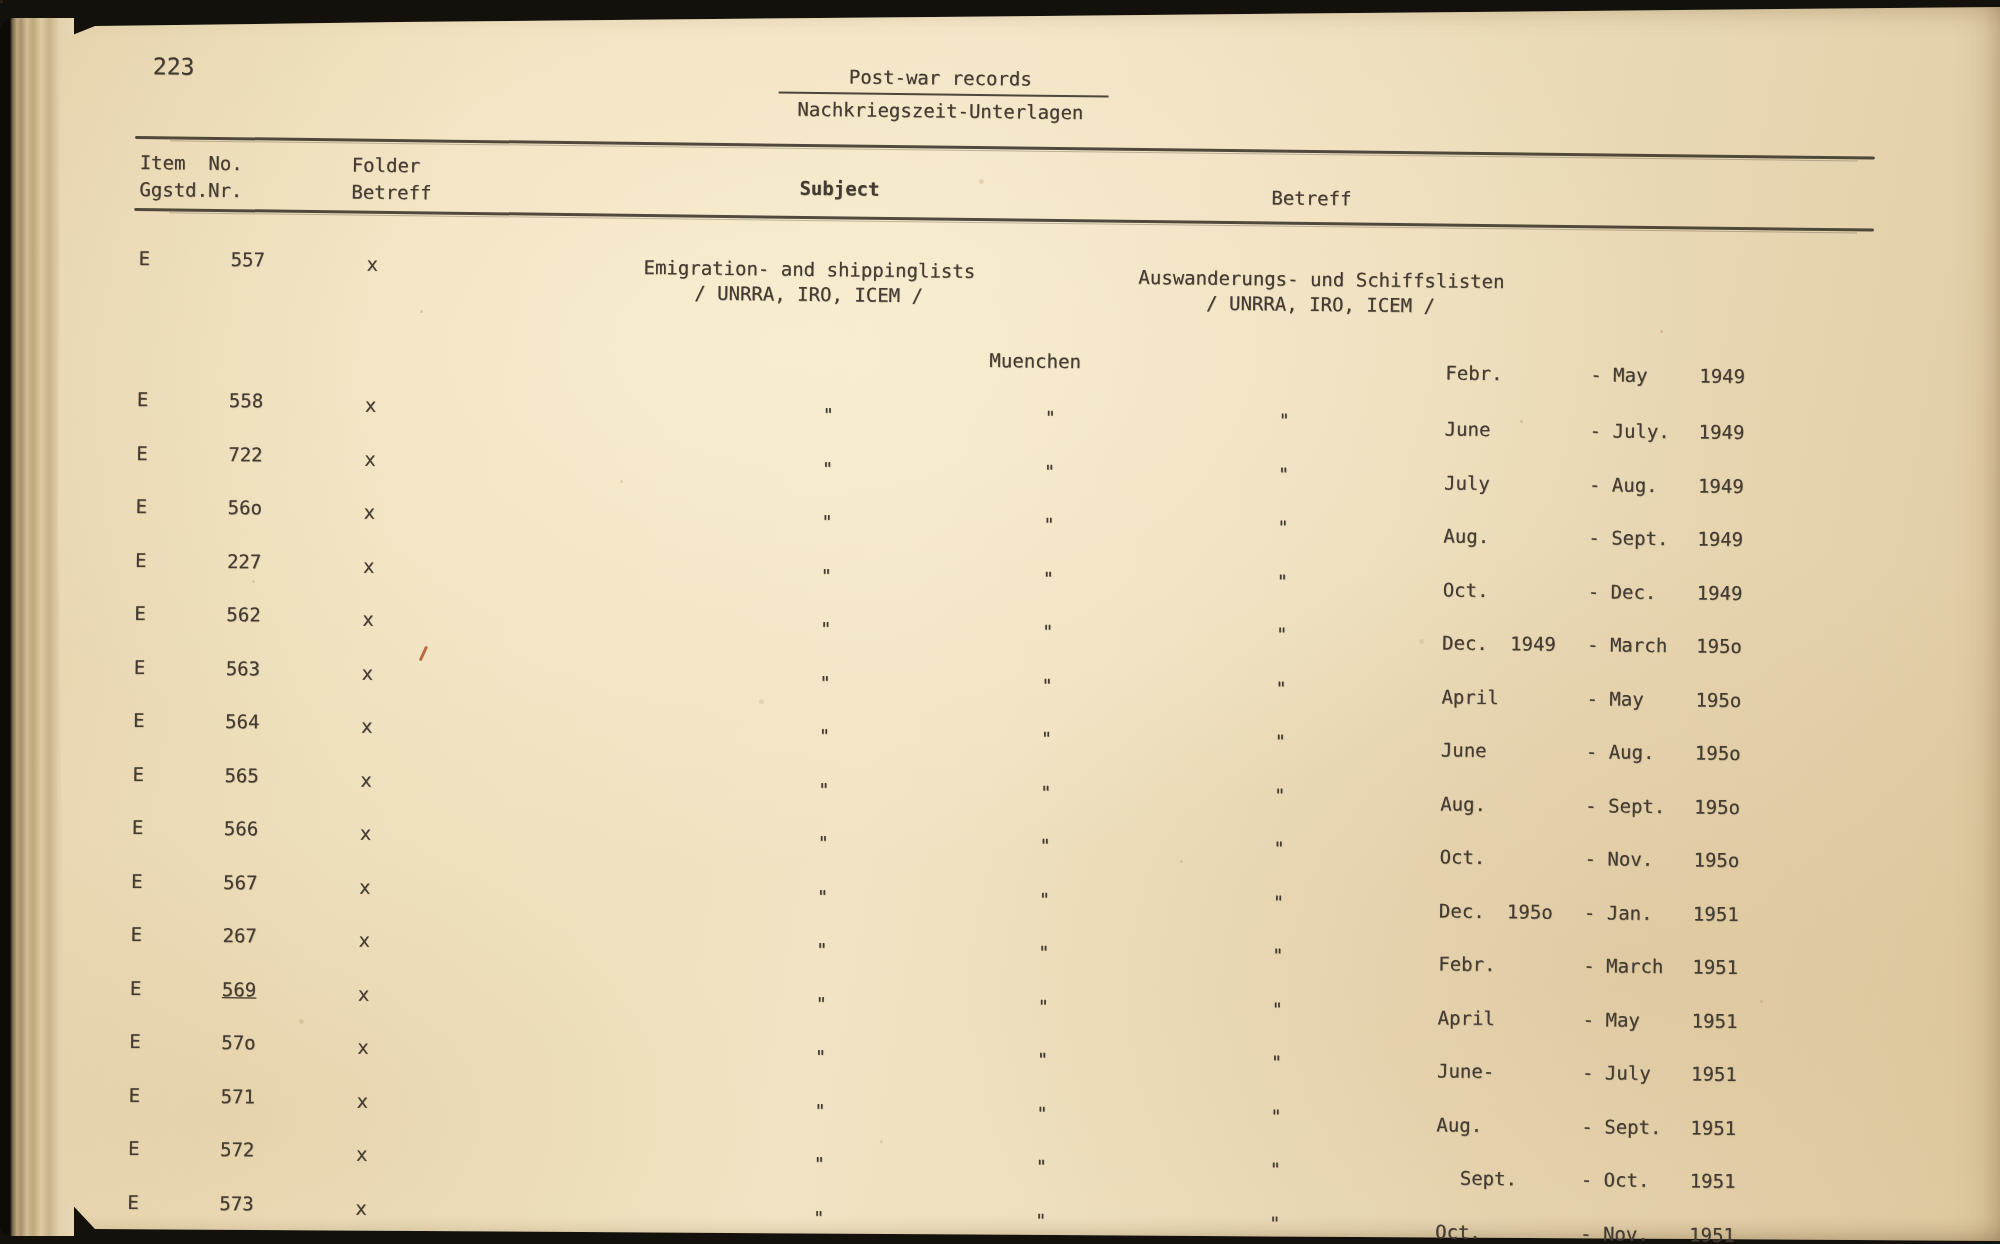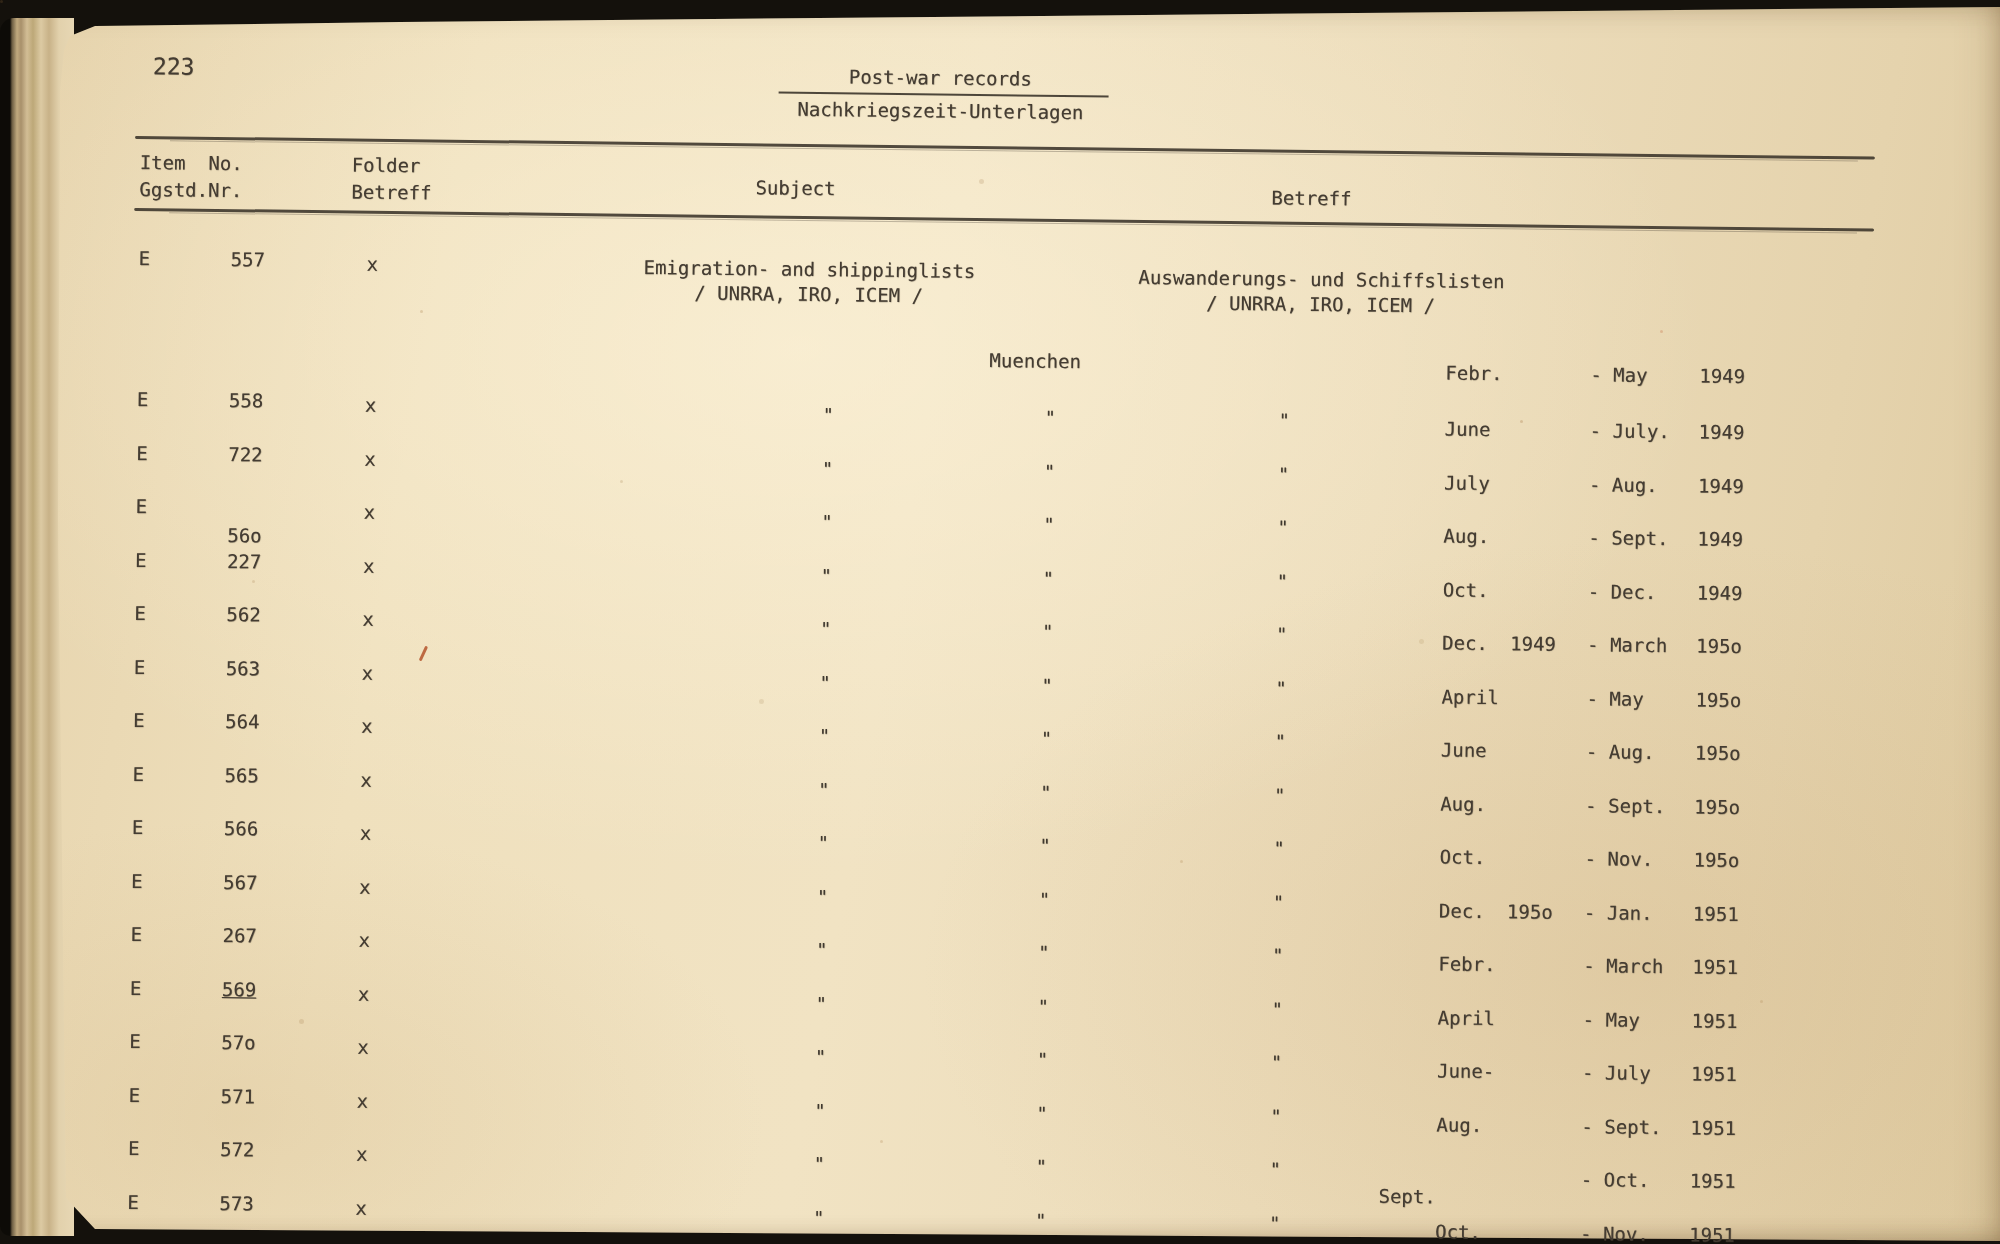--- a/index.html
+++ b/index.html
@@ -75,21 +75,21 @@
     <div class="title-underline" style="left:778px;top:84px;width:330px;"></div>
     <div class="t" style="left:797px;top:89px;">Nachkriegszeit-Unterlagen</div>
 
     <div class="rule" style="left:135px;top:136px;width:1740px;"></div>
     <div class="rule" style="left:135px;top:208px;width:1740px;"></div>
 
     <div class="t" style="left:140px;top:150px;">Item  No.</div>
     <div class="t" style="left:140px;top:177px;">Ggstd.Nr.</div>
     <div class="t" style="left:352px;top:150px;">Folder</div>
     <div class="t" style="left:352px;top:177px;">Betreff</div>
-    <div class="t" style="left:756px;top:168px;">Subject</div>
+    <div class="t" style="left:800px;top:168px;font-weight:bold;">Subject</div>
     <div class="t" style="left:1272px;top:172px;">Betreff</div>
 
     <div>
       <div class="t" style="left:140px;top:246px;">E</div>
       <div class="t" style="left:232px;top:246px;">557</div>
       <div class="t" style="left:368px;top:249px;">x</div>
 
       <div class="t" style="left:645px;top:249px;">Emigration- and shippinglists</div>
       <div class="t" style="left:696px;top:274px;">/ UNRRA, IRO, ICEM /</div>
 
@@ -121,21 +121,21 @@
           <div class="t" style="left: 368px; top: 3px;">x</div>
           <div class="t ditto" style="left: 826px; top: 8px;">"</div>
           <div class="t ditto" style="left: 1048px; top: 8px;">"</div>
           <div class="t ditto" style="left: 1282px; top: 8px;">"</div>
           <div class="t" style="left: 1448px; top: 14px;">July</div>
           <div class="t" style="left: 1593px; top: 14px;">- Aug.</div>
           <div class="t" style="left: 1702px; top: 14px;">1949</div>
         </div>
         <div class="row" style="top: 494px;">
           <div class="t" style="left: 140px; top: 0px;">E</div>
-          <div class="t" style="left: 232px; top: 0px; margin-top: 28px;">56o</div>
+          <div class="t" style="left: 232px; top: 0px;">56o</div>
           <div class="t" style="left: 368px; top: 3px;">x</div>
           <div class="t ditto" style="left: 826px; top: 8px;">"</div>
           <div class="t ditto" style="left: 1048px; top: 8px;">"</div>
           <div class="t ditto" style="left: 1282px; top: 8px;">"</div>
           <div class="t" style="left: 1448px; top: 14px;">Aug.</div>
           <div class="t" style="left: 1593px; top: 14px;">- Sept.</div>
           <div class="t" style="left: 1702px; top: 14px;">1949</div>
         </div>
         <div class="row" style="top: 547.5px;">
           <div class="t" style="left: 140px; top: 0px;">E</div>
@@ -260,21 +260,21 @@
           <div class="t" style="left: 1593px; top: 14px;">- Sept.</div>
           <div class="t" style="left: 1702px; top: 14px;">1951</div>
         </div>
         <div class="row" style="top: 1136px;">
           <div class="t" style="left: 140px; top: 0px;">E</div>
           <div class="t" style="left: 232px; top: 0px;">572</div>
           <div class="t" style="left: 368px; top: 3px;">x</div>
           <div class="t ditto" style="left: 826px; top: 8px;">"</div>
           <div class="t ditto" style="left: 1048px; top: 8px;">"</div>
           <div class="t ditto" style="left: 1282px; top: 8px;">"</div>
-          <div class="t" style="left: 1391px; top: 14px; margin-top: 19px;">Sept.</div>
+          <div class="t" style="left: 1472px; top: 14px;">Sept.</div>
           <div class="t" style="left: 1593px; top: 14px;">- Oct.</div>
           <div class="t" style="left: 1702px; top: 14px;">1951</div>
         </div>
         <div class="row" style="top: 1189.5px;">
           <div class="t" style="left: 140px; top: 0px;">E</div>
           <div class="t" style="left: 232px; top: 0px;">573</div>
           <div class="t" style="left: 368px; top: 3px;">x</div>
           <div class="t ditto" style="left: 826px; top: 8px;">"</div>
           <div class="t ditto" style="left: 1048px; top: 8px;">"</div>
           <div class="t ditto" style="left: 1282px; top: 8px;">"</div>

